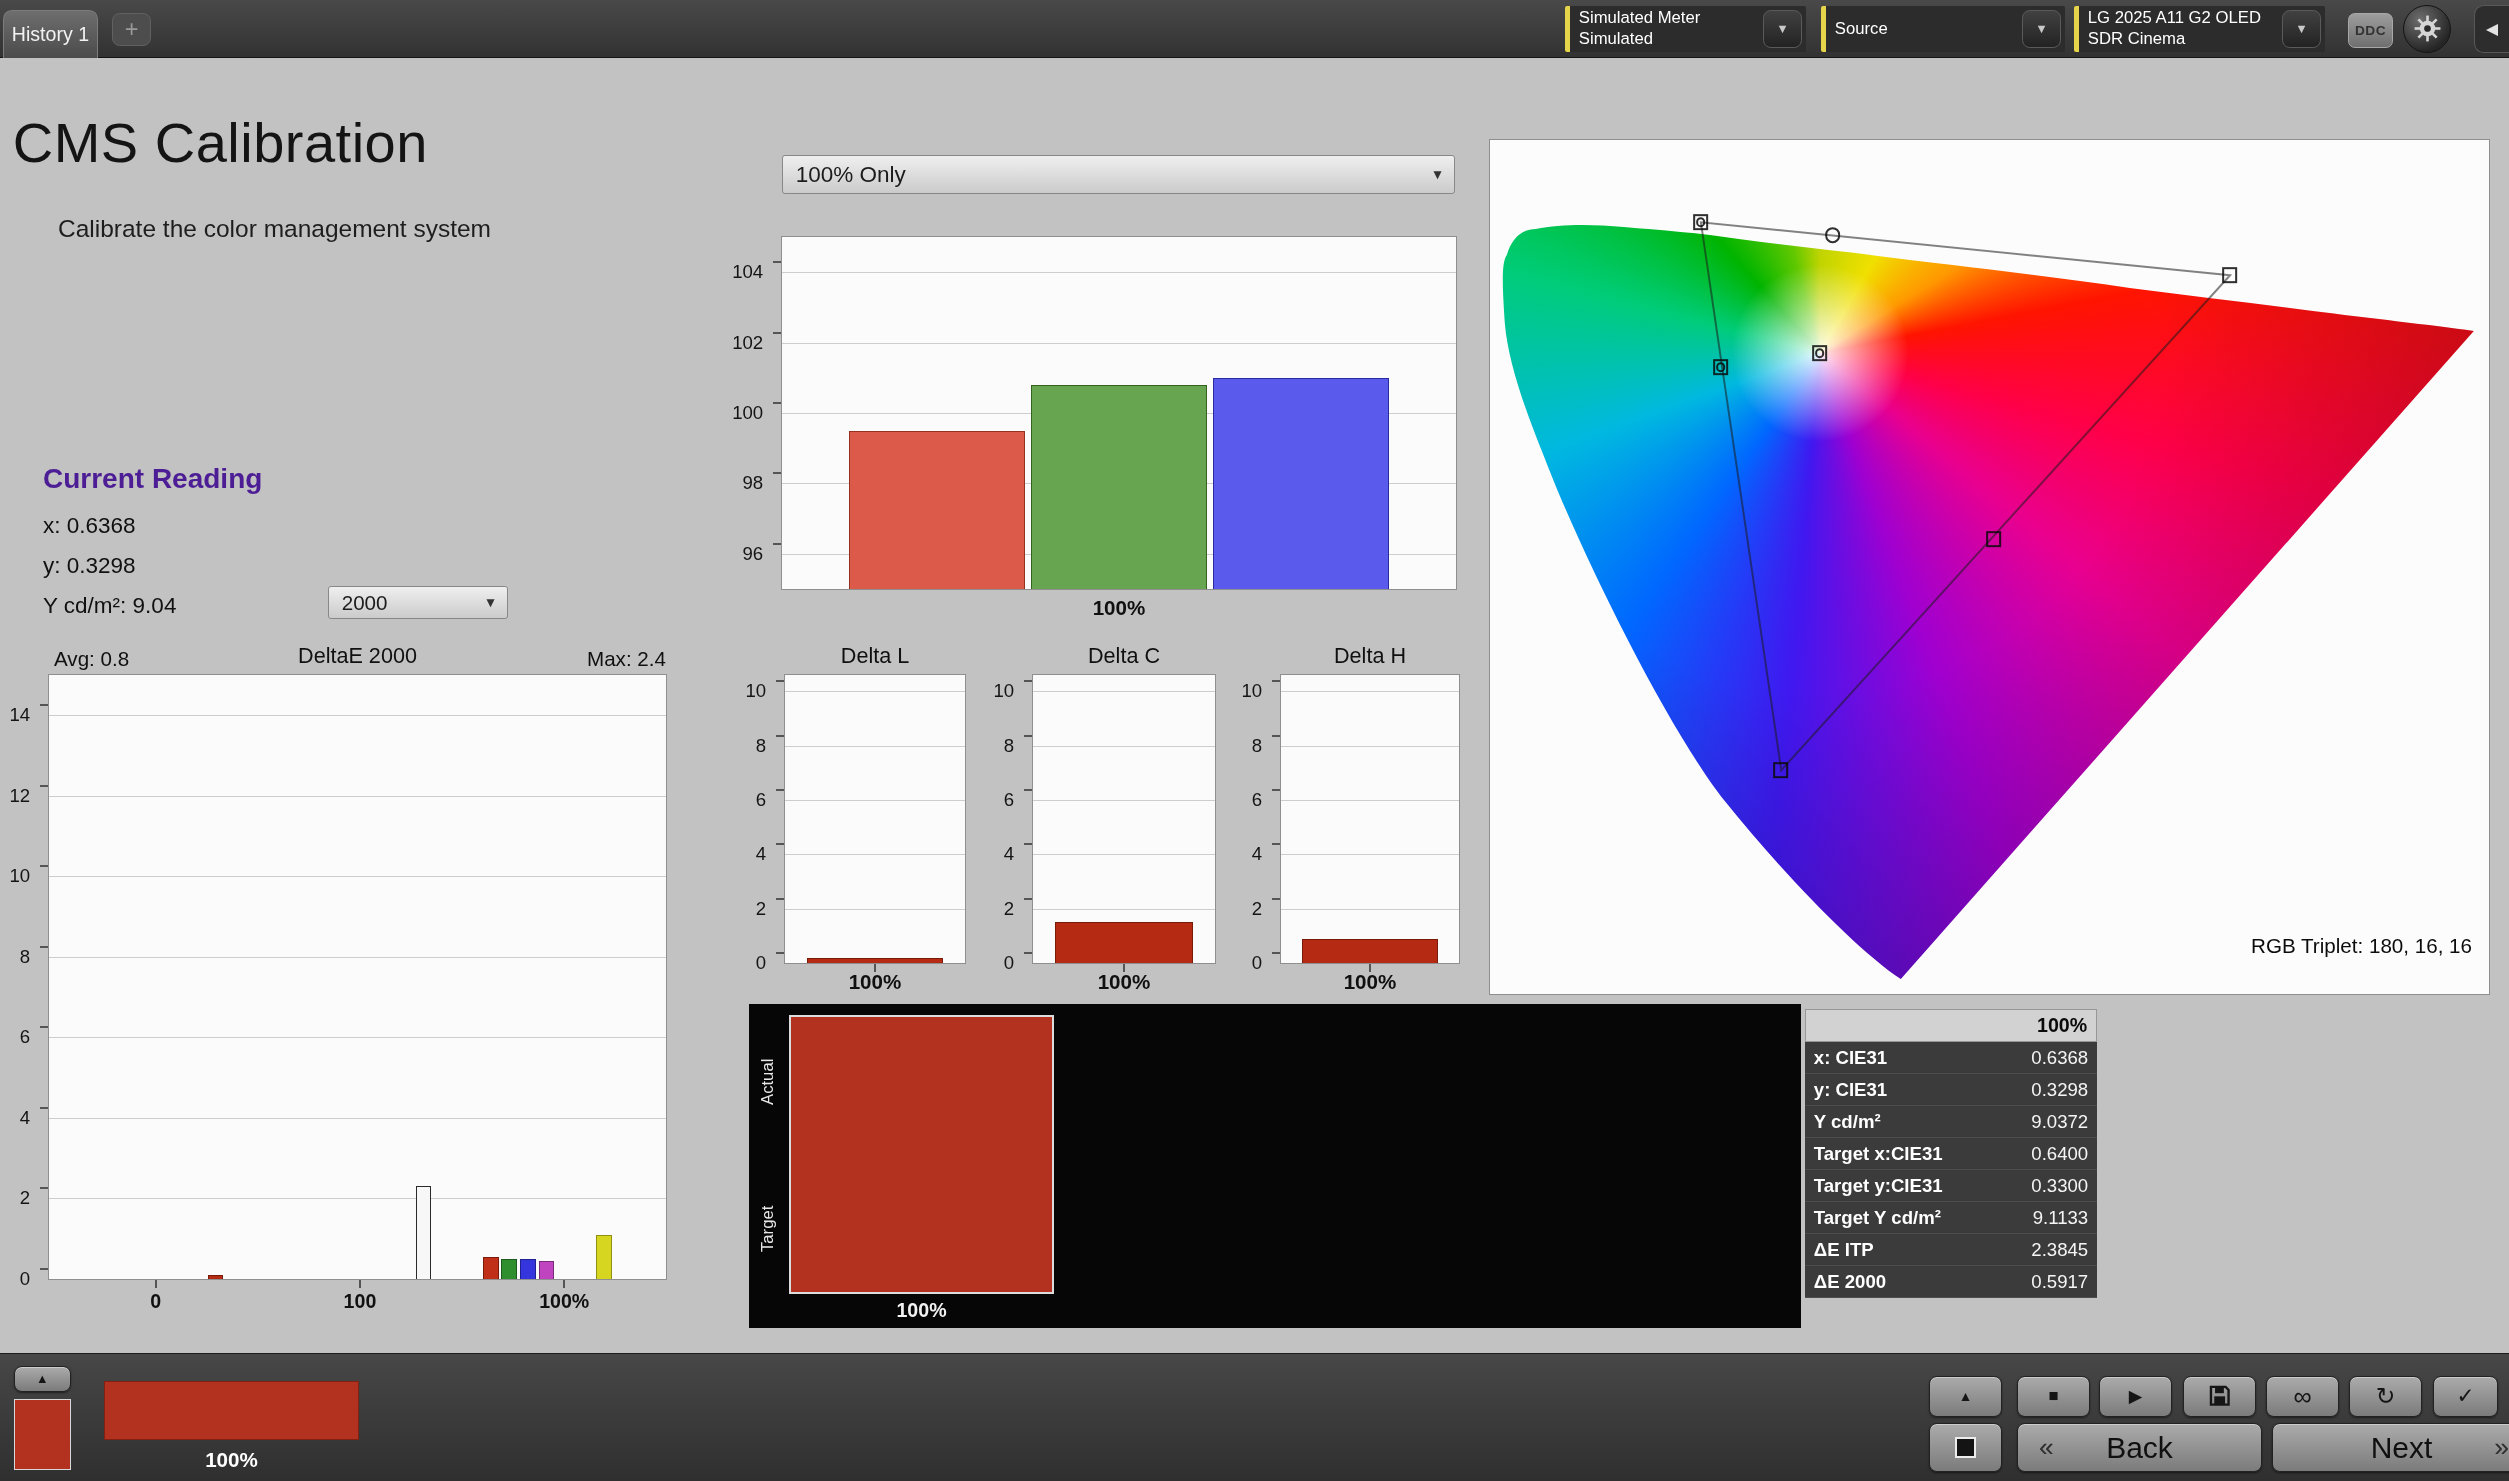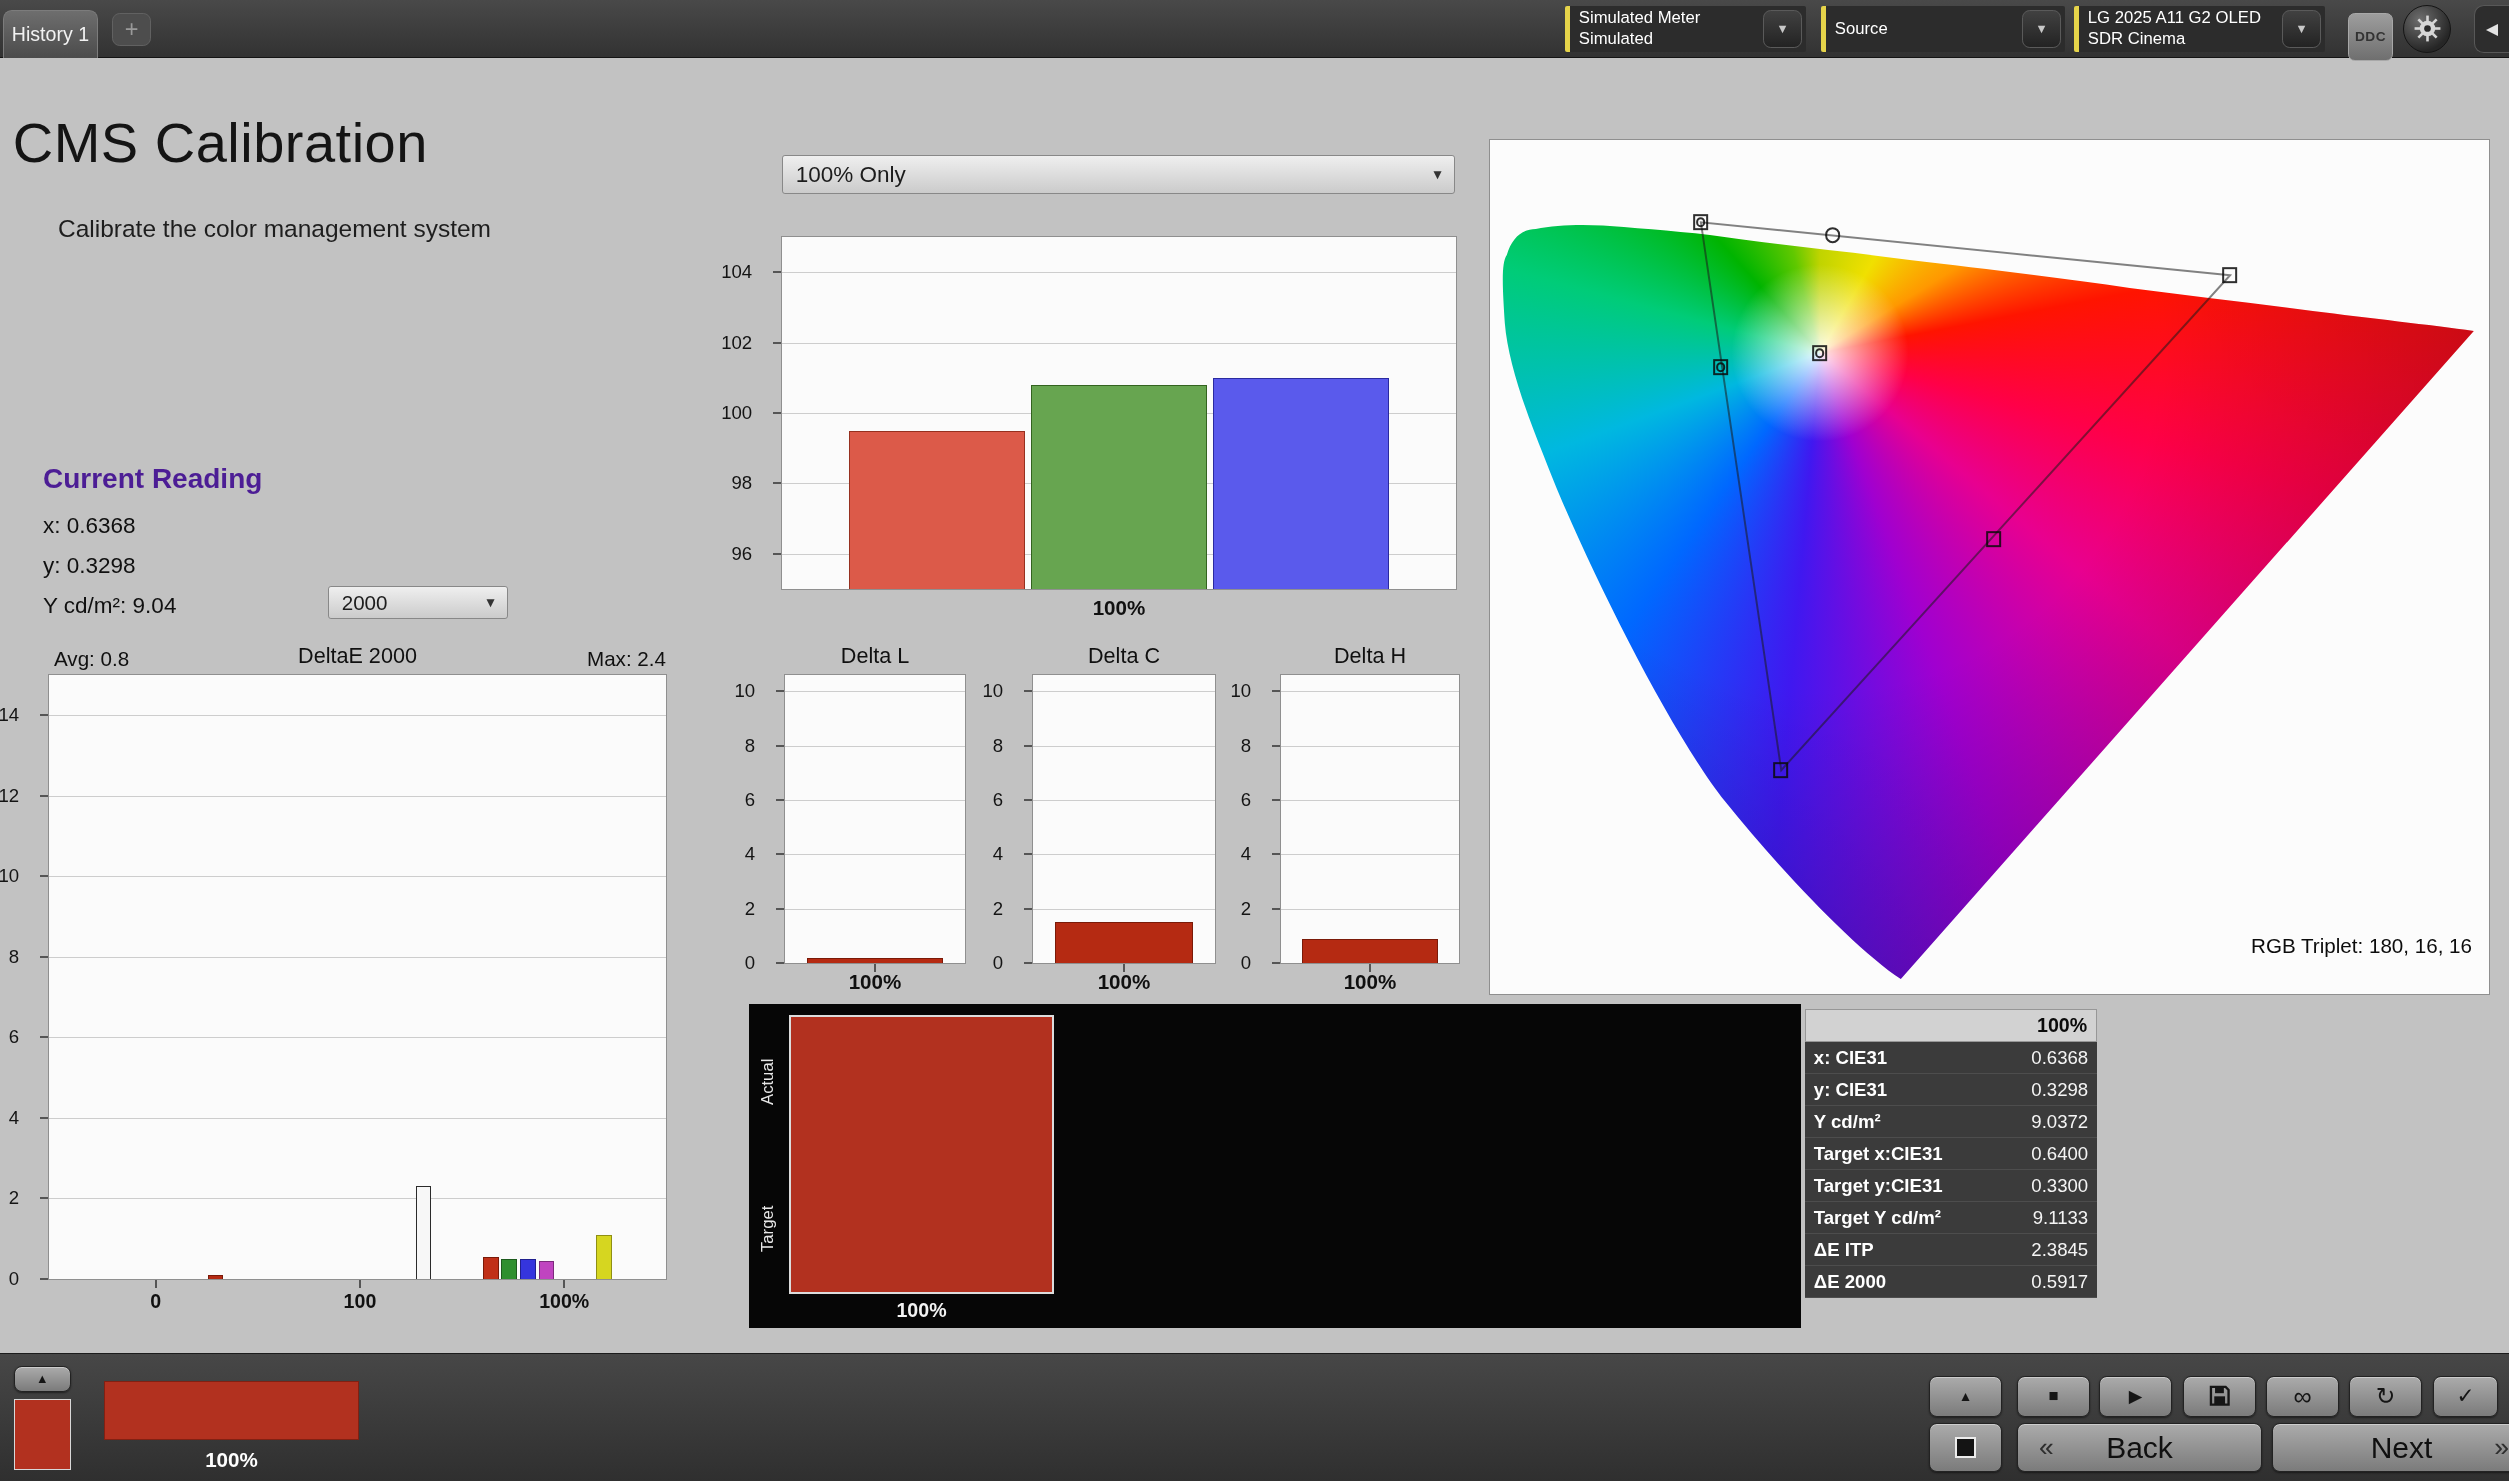--- a/index.html
+++ b/index.html
@@ -9,21 +9,21 @@
   #app{position:absolute;inset:0}
 
   
   #topbar{position:absolute;left:0;top:0;width:2509px;height:58px;background:linear-gradient(#494949,#323232);border-bottom:1px solid #141414}
   .tab{position:absolute;left:2.9px;top:9.8px;width:95px;height:48px;background:linear-gradient(#6e6e6e,#4b4b4b);border:1px solid #7c7c7c;border-bottom:none;border-radius:8.8px 8.8px 0 0;display:flex;align-items:center;justify-content:center;font-size:19.6px;color:#f2f2f2}
   .addtab{position:absolute;left:112px;top:12.7px;width:39px;height:33px;background:#4d4d4d;border:1px solid #616161;border-radius:7.8px;color:#9a9a9a;font-size:23.5px;display:flex;align-items:center;justify-content:center}
   .tb-dd{position:absolute;top:5.9px;height:46px;background:#2c2c2c;border-left:5.9px solid #e6d44a;border-radius:2px;display:flex;align-items:center;justify-content:space-between}
   .tb-dd-text{display:flex;flex-direction:column;justify-content:center;padding-left:8.8px;color:#fff;font-size:16.7px;line-height:20.6px;white-space:nowrap}
   .dd-arrow{width:39px;height:38px;margin-right:3.9px;background:linear-gradient(#414141,#232323);border:1px solid #5a5a5a;border-radius:7.8px;color:#c8c8c8;display:flex;align-items:center;justify-content:center;flex:none}
   .chev{font-size:12.7px}
-  .ddc{position:absolute;left:2348px;top:12.7px;width:45px;height:48px;border-radius:6.9px;background:linear-gradient(#9d9d9d,#6f6f6f);border:1px solid #a8a8a8;color:#333;font-size:13.7px;font-weight:700;display:flex;align-items:center;justify-content:center;letter-spacing:0.5px}
+  .ddc{position:absolute;left:2348px;top:12.7px;width:45px;height:35px;border-radius:6.9px;background:linear-gradient(#9d9d9d,#6f6f6f);border:1px solid #a8a8a8;color:#333;font-size:13.7px;font-weight:700;display:flex;align-items:center;justify-content:center;letter-spacing:0.5px}
   .gear-btn{position:absolute;left:2403px;top:4.9px;width:48px;height:48px;border-radius:50%;background:radial-gradient(circle at 35% 30%,#6e6e6e,#262626 72%);border:1px solid #151515;display:flex;align-items:center;justify-content:center}
   .collapse-btn{position:absolute;left:2474px;top:4.9px;width:35px;height:48px;border-radius:9.8px 0 0 9.8px;background:#2d2d2d;border:1px solid #585858;border-right:none;color:#e3e3e3;font-size:15.7px;display:flex;align-items:center;justify-content:center}
 
   
   #page-title{position:absolute;left:12.7px;top:110px;font-size:56px;font-weight:400;color:#141414;letter-spacing:0.5px}
   #page-subtitle{position:absolute;left:58px;top:215px;font-size:24.5px;color:#1e1e1e}
   #current-heading{position:absolute;left:43px;top:463px;font-size:28px;font-weight:700;color:#4c1d95}
   #cr-x{position:absolute;left:43px;top:513px;font-size:22.5px;color:#101010}
   #cr-y{position:absolute;left:43px;top:553px;font-size:22.5px;color:#101010}
   #cr-lum{position:absolute;left:43px;top:593px;font-size:22.5px;color:#101010}
@@ -32,21 +32,21 @@
   #filter-select{left:782px;top:155px;width:673px;height:39px;font-size:22.5px}
   #target-select{left:328px;top:586px;width:180px;height:33px;font-size:20.6px}
   .sel-arrow{font-size:13.7px;color:#333}
 
   
   .plot{position:absolute;background:#fbfbfb;border:1px solid #8f8f8f}
   .ctitle{position:absolute;text-align:center;font-size:21.6px;color:#101010}
   .stat{position:absolute;font-size:20.6px;color:#101010;border-bottom:1px solid #3c3c3c;padding-bottom:17px}
   .xcap{position:absolute;text-align:center;font-size:20.6px;font-weight:700;color:#101010}
   .gridline{position:absolute;left:0;right:0;height:1px;background:#cdcdcd}
-  .ytick{position:absolute;right:100%;display:flex;align-items:center;gap:21px;transform:translateY(-50%);padding-right:1px}
+  .ytick{position:absolute;right:100%;display:flex;align-items:flex-start;gap:10px;transform:translateY(-50%);padding-right:1px}
   .ylab{font-size:18.6px;color:#141414}
   .ymark{width:7.8px;height:2px;background:#555}
   .xmark{position:absolute;bottom:-8.8px;width:2px;height:7.8px;background:#555;transform:translateX(-50%)}
   .xlab{position:absolute;top:100%;margin-top:10.8px;transform:translateX(-50%);font-size:19.6px;font-weight:700;color:#111}
   .bar{position:absolute;bottom:0;border:1px solid rgba(0,0,0,.4);border-bottom:none;z-index:2}
 
   #de-avg{left:54px;top:647px}
   #de-title{left:48px;width:619px;top:643px}
   #de-max{left:582px;top:647px;width:84px;text-align:right}
   #de-plot{left:48px;top:674px;width:619px;height:606px}

